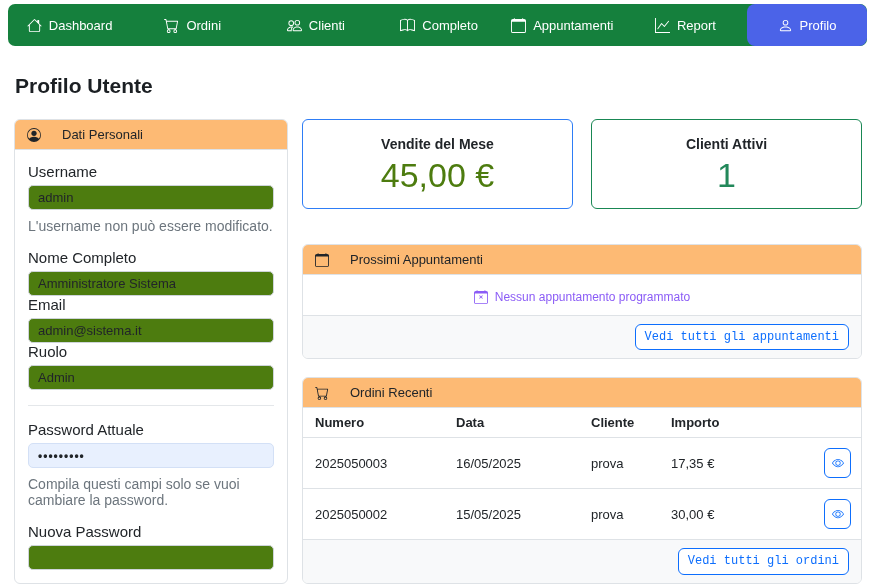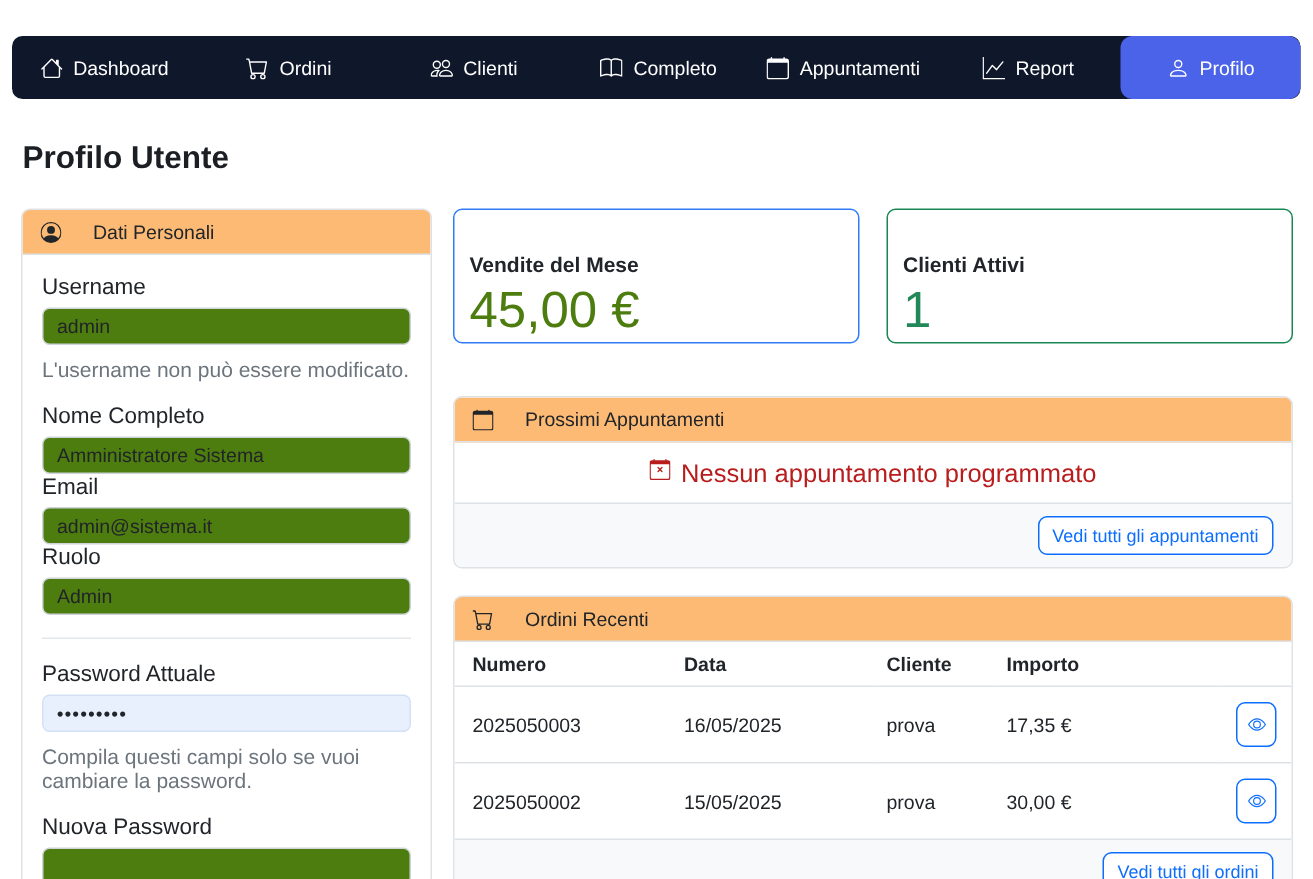--- a/index.html
+++ b/index.html
@@ -1,20 +1,20 @@
 <!DOCTYPE html>
 <html><head>
 <meta charset="utf-8">
 <style>
   * { margin: 0; padding: 0; box-sizing: border-box; }
   html, body { width: 875px; height: 586px; overflow: hidden; background: #fff;
     font-family: "Liberation Sans", "DejaVu Sans", sans-serif; color: #212529; }
 
   
-  .navbar { margin: 24px 8px 0 8px; height: 42px; background: #0f172a;
+  .navbar { margin: 4px 8px 0 8px; height: 42px; background: #15803d;
     border-radius: 7px; display: flex; align-items: stretch; }
   .nav-item { flex: 1; display: flex; align-items: center; justify-content: center;
     gap: 7px; color: #fff; font-size: 13px; cursor: pointer; white-space: nowrap; }
   .nav-item svg { width: 15px; height: 15px; display: block; }
   .nav-item.active { flex: 0 0 120px; background: #4b63e8; border-radius: 8px; }
 
   
   .page-title { font-size: 21px; font-weight: bold; color: #1b1f23;
     margin: 28px 0 21px 15px; }
   .content { display: flex; gap: 14px; padding: 0 13px 0 14px; align-items: flex-start; }
@@ -36,36 +36,36 @@
     padding: 2px 9px; font-size: 13px; color: #212529; background: #4d7c0f;
     font-family: inherit; outline: none; }
   .form-input.pw-filled { background: #e8f0fe; border-color: #d3e0f6;
     font-size: 12px; font-weight: bold; letter-spacing: 1px; }
   .form-help { font-size: 14px; color: #6c757d; margin-top: 7px; margin-bottom: 15px; }
   .divider { border: none; border-top: 1px solid #e4e7ea; margin: 15px 0; }
 
   
   .right-col { flex: 1; min-width: 0; }
   .stats-row { display: flex; gap: 18px; margin-bottom: 35px; }
-  .stat-card { flex: 1; border-radius: 6px; 
-    padding: 28px 10px 12px; height: 90px; }
+  .stat-card { flex: 1; border-radius: 6px; text-align: center;
+    padding: 16px 10px 12px; height: 90px; }
   .stat-card .stat-title { font-size: 14px; font-weight: bold; margin-bottom: 5px; }
   .stat-card .stat-value { font-size: 34px; font-weight: 300; line-height: 1.1;
     font-family: "Liberation Sans", "DejaVu Sans", sans-serif; }
   .stat-blue  { border: 1px solid #2e7df6; } .stat-blue  .stat-value { color: #4d7c0f; }
   .stat-green { border: 1px solid #198754; } .stat-green .stat-value { color: #22885a; }
 
   .card-block { margin-bottom: 18px; }
-  .empty-body { padding: 11px 12px; height: 40px; display: flex; align-items: flex-start;
-    justify-content: center; gap: 7px; color: #b91c1c; font-size: 17px; }
+  .empty-body { padding: 11px 12px; height: 40px; display: flex; align-items: flex-end;
+    justify-content: center; gap: 7px; color: #8b5cf6; font-size: 12px; }
   .empty-body svg { width: 14px; height: 14px; display: block; }
 
   .btn-outline { display: inline-block; background: #fff; border: 1px solid #0d6efd;
     color: #0d6efd; font-size: 12px; padding: 5px 9px; border-radius: 6px;
-    cursor: pointer; font-family: Liberation Sans, sans-serif; line-height: 1.2; text-align: right; }
+    cursor: pointer; font-family: Liberation Mono, monospace; line-height: 1.2; text-align: right; }
 
   
   table { width: 100%; border-collapse: collapse; font-size: 13px; }
   th { text-align: left; font-weight: bold; padding: 7px 8px; border-bottom: 1px solid #dee2e6; }
   td { padding: 10px 8px; }
   tbody tr:first-child td { border-bottom: 1px solid #dee2e6; }
   th:first-child, td:first-child { padding-left: 12px; }
   .cell-action { text-align: right; padding-right: 10px; }
   .btn-eye { background: #fff; border: 1px solid #0d6efd; color: #0d6efd;
     border-radius: 6px; width: 27px; height: 30px; cursor: pointer;

